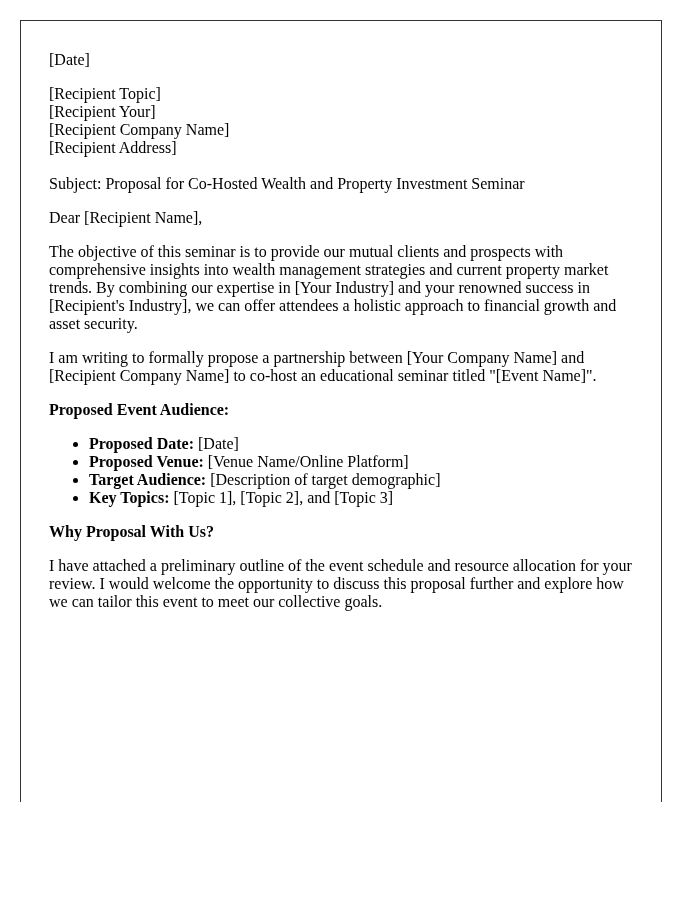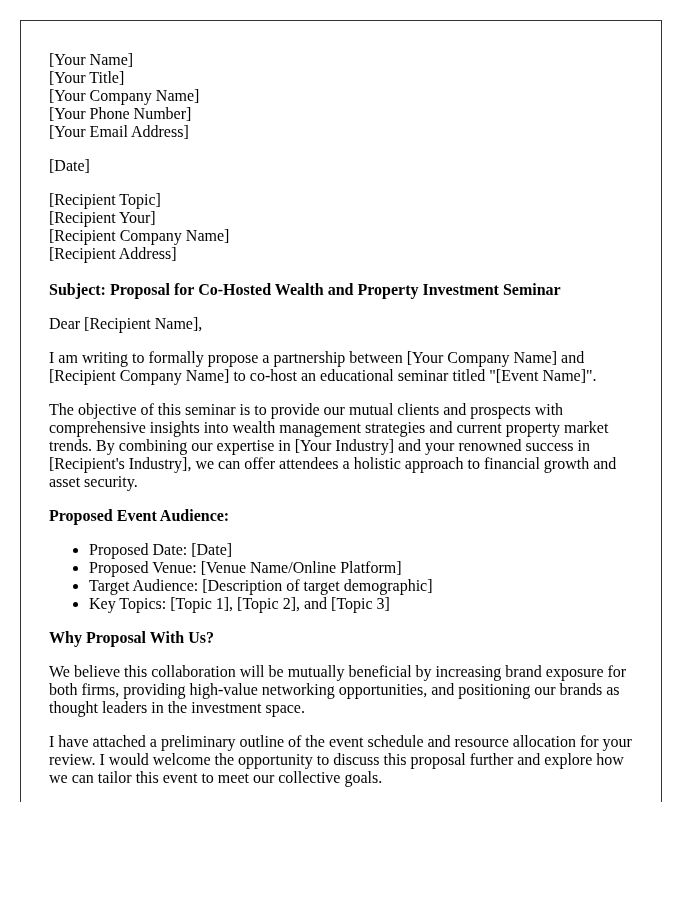--- a/index.html
+++ b/index.html
@@ -27,70 +27,62 @@
       border-bottom: none;
       overflow: hidden;
       box-sizing: content-box;
     }
     .letter {
       padding: 30px 28px 0 28px;
     }
     .block { margin: 0 0 16px 0; }
     .line { display: block; }
     p { margin: 0 0 16px 0; }
-    .subject { font-weight: bold; margin-top: 18px; }
+    .subject { font-weight: normal; margin-top: 18px; }
     .section-heading { font-weight: bold; margin: 0 0 16px 0; }
     ul {
       margin: 0 0 16px 0;
       padding-left: 40px;
       list-style: disc;
     }
     ul li { margin: 0; }
-    .li-label { font-weight: normal; }
+    .li-label { font-weight: bold; }
   </style>
 </head>
 <body>
 
 <div class="page-frame">
   <div class="letter">
 
-    <div class="block">
-      <span class="line">[Your Name]</span>
-      <span class="line">[Your Title]</span>
-      <span class="line">[Your Company Name]</span>
-      <span class="line">[Your Phone Number]</span>
-      <span class="line">[Your Email Address]</span>
-    </div>
 
     <p>[Date]</p>
 
     <div class="block">
       <span class="line">[Recipient Topic]</span>
       <span class="line">[Recipient Your]</span>
       <span class="line">[Recipient Company Name]</span>
       <span class="line">[Recipient Address]</span>
     </div>
 
     <p class="subject">Subject: Proposal for Co-Hosted Wealth and Property Investment Seminar</p>
 
     <p>Dear [Recipient Name],</p>
 
+    <p>The objective of this seminar is to provide our mutual clients and prospects with comprehensive insights into wealth management strategies and current property market trends. By combining our expertise in [Your Industry] and your renowned success in [Recipient's Industry], we can offer attendees a holistic approach to financial growth and asset security.</p>
+
     <p>I am writing to formally propose a partnership between [Your Company Name] and [Recipient Company Name] to co-host an educational seminar titled "[Event Name]".</p>
-
-    <p>The objective of this seminar is to provide our mutual clients and prospects with comprehensive insights into wealth management strategies and current property market trends. By combining our expertise in [Your Industry] and your renowned success in [Recipient's Industry], we can offer attendees a holistic approach to financial growth and asset security.</p>
 
     <div class="section-heading">Proposed Event Audience:</div>
 
     <ul>
       <li><span class="li-label">Proposed Date:</span><span> [Date]</span></li>
       <li><span class="li-label">Proposed Venue:</span><span> [Venue Name/Online Platform]</span></li>
       <li><span class="li-label">Target Audience:</span><span> [Description of target demographic]</span></li>
       <li><span class="li-label">Key Topics:</span><span> [Topic 1], [Topic 2], and [Topic 3]</span></li>
     </ul>
 
     <div class="section-heading">Why Proposal With Us?</div>
 
-    <p>We believe this collaboration will be mutually beneficial by increasing brand exposure for both firms, providing high-value networking opportunities, and positioning our brands as thought leaders in the investment space.</p>
 
     <p>I have attached a preliminary outline of the event schedule and resource allocation for your review. I would welcome the opportunity to discuss this proposal further and explore how we can tailor this event to meet our collective goals.</p>
 
   </div>
 </div>
 
 </body></html>

